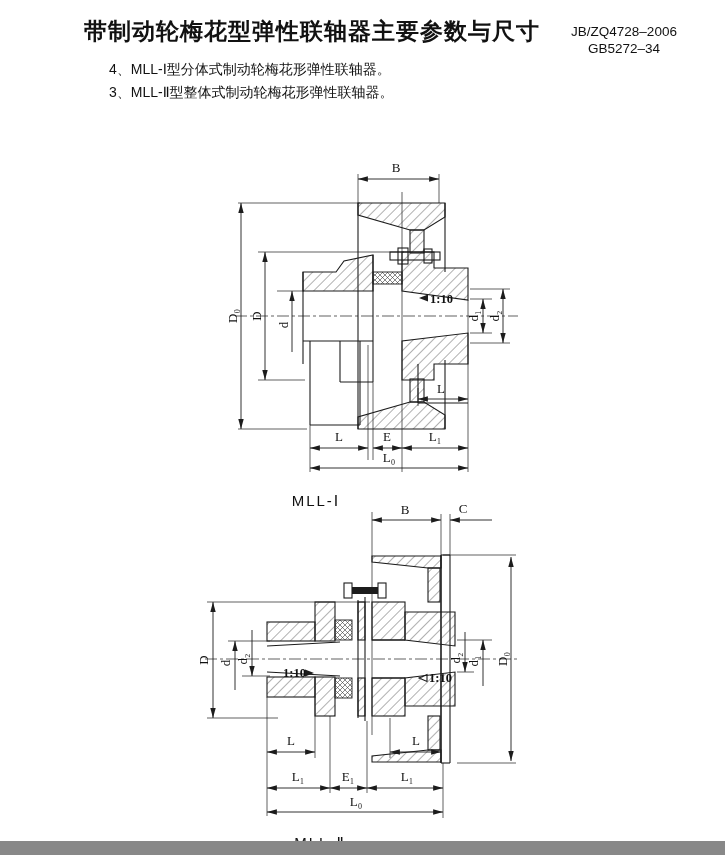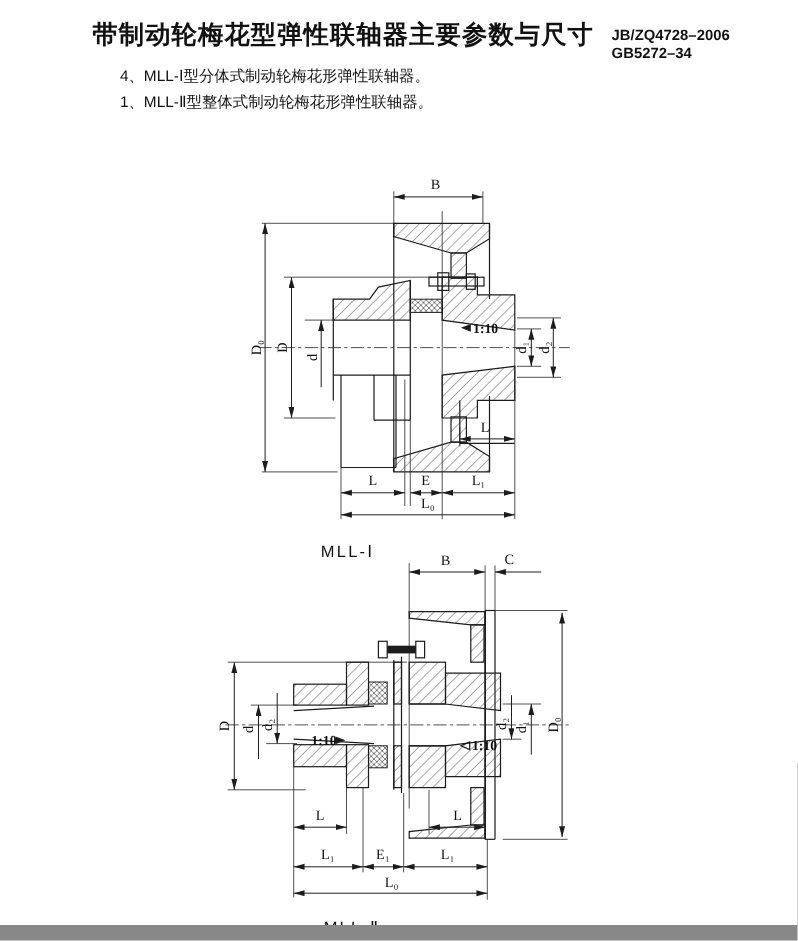--- a/index.html
+++ b/index.html
@@ -1,21 +1,21 @@
 <!DOCTYPE html>
 <html><head>
 <meta charset="utf-8">
 <style>
   html,body{margin:0;padding:0;background:#888;}
   .page{position:relative;width:725px;height:841px;background:#ffffff;overflow:hidden;
         font-family:"Liberation Sans",sans-serif;color:#111;padding-left:40px;}
   .title{position:absolute;left:84px;top:16px;font-size:23px;font-weight:bold;
          letter-spacing:1px;white-space:nowrap;}
-  .standards{position:absolute;left:556px;top:23px;width:136px;
-             font-size:13.5px;line-height:17px;font-weight:bold;}
+  .standards{position:absolute;left:556px;top:23px;width:136px;text-align:center;
+             font-size:13.5px;line-height:17px;}
   .notes{position:absolute;left:77px;top:58px;font-size:14px;line-height:22.5px;margin-left:32px;}
   .note{white-space:nowrap;}
   svg.draw{position:absolute;left:0;top:0;}
   
   .o   {fill:none;stroke:#1c1c1c;stroke-width:1.1;}
   .h   {fill:url(#hatch);stroke:#1c1c1c;stroke-width:1.1;}
   .x   {fill:url(#xhatch);stroke:#1c1c1c;stroke-width:0.9;}
   .e   {fill:none;stroke:#1c1c1c;stroke-width:0.7;}
   .dim {fill:none;stroke:#1c1c1c;stroke-width:0.9;}
   .cl  {fill:none;stroke:#1c1c1c;stroke-width:0.7;stroke-dasharray:12 3 3 3;}
@@ -32,21 +32,21 @@
 
   <div class="title">带制动轮梅花型弹性联轴器主要参数与尺寸</div>
 
   <div class="standards">
     <div>JB/ZQ4728–2006</div>
     <div>GB5272–34</div>
   </div>
 
   <div class="notes">
     <div class="note">4、MLL-Ⅰ型分体式制动轮梅花形弹性联轴器。</div>
-    <div class="note">1、MLL-Ⅱ型整体式制动轮梅花形弹性联轴器。</div>
+    <div class="note">3、MLL-Ⅱ型整体式制动轮梅花形弹性联轴器。</div>
   </div>
 
   <svg class="draw" width="725" height="855" viewBox="0 0 725 855">
     <defs>
       <pattern id="hatch" patternUnits="userSpaceOnUse" width="7" height="7" patternTransform="rotate(45)">
         <line x1="0" y1="0" x2="0" y2="7" stroke="#3a3a3a" stroke-width="0.8"></line>
       </pattern>
       <pattern id="xhatch" patternUnits="userSpaceOnUse" width="5" height="5">
         <path d="M0,5 L5,0 M0,0 L5,5" stroke="#3a3a3a" stroke-width="0.6" fill="none"></path>
       </pattern>

